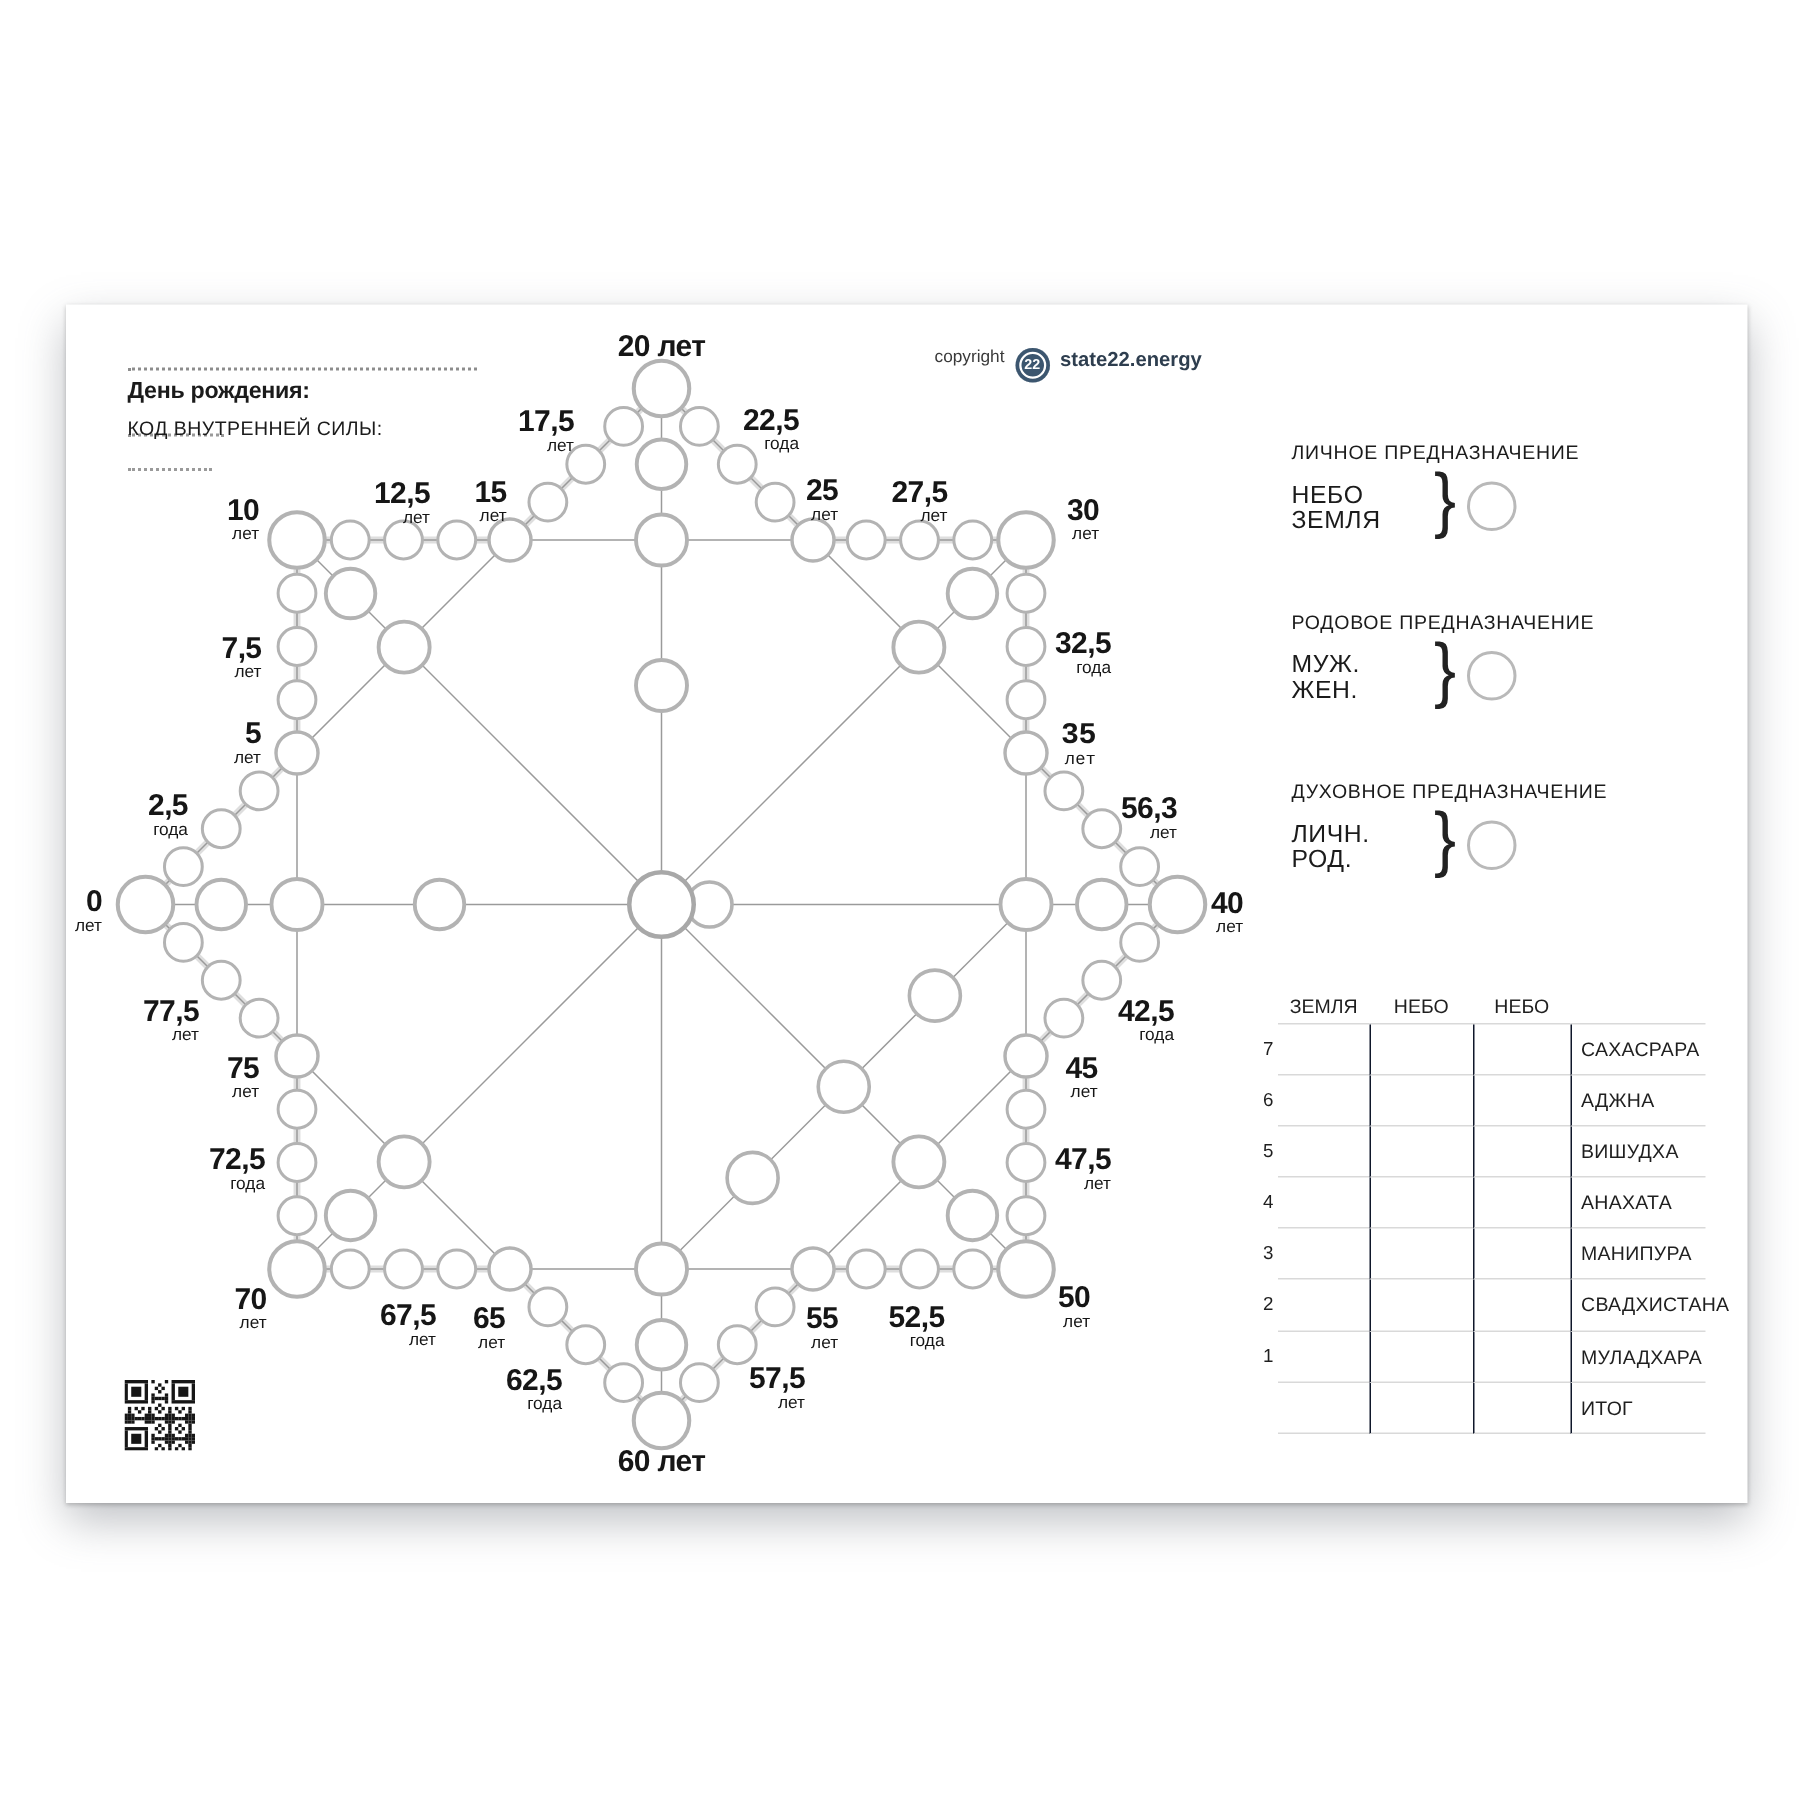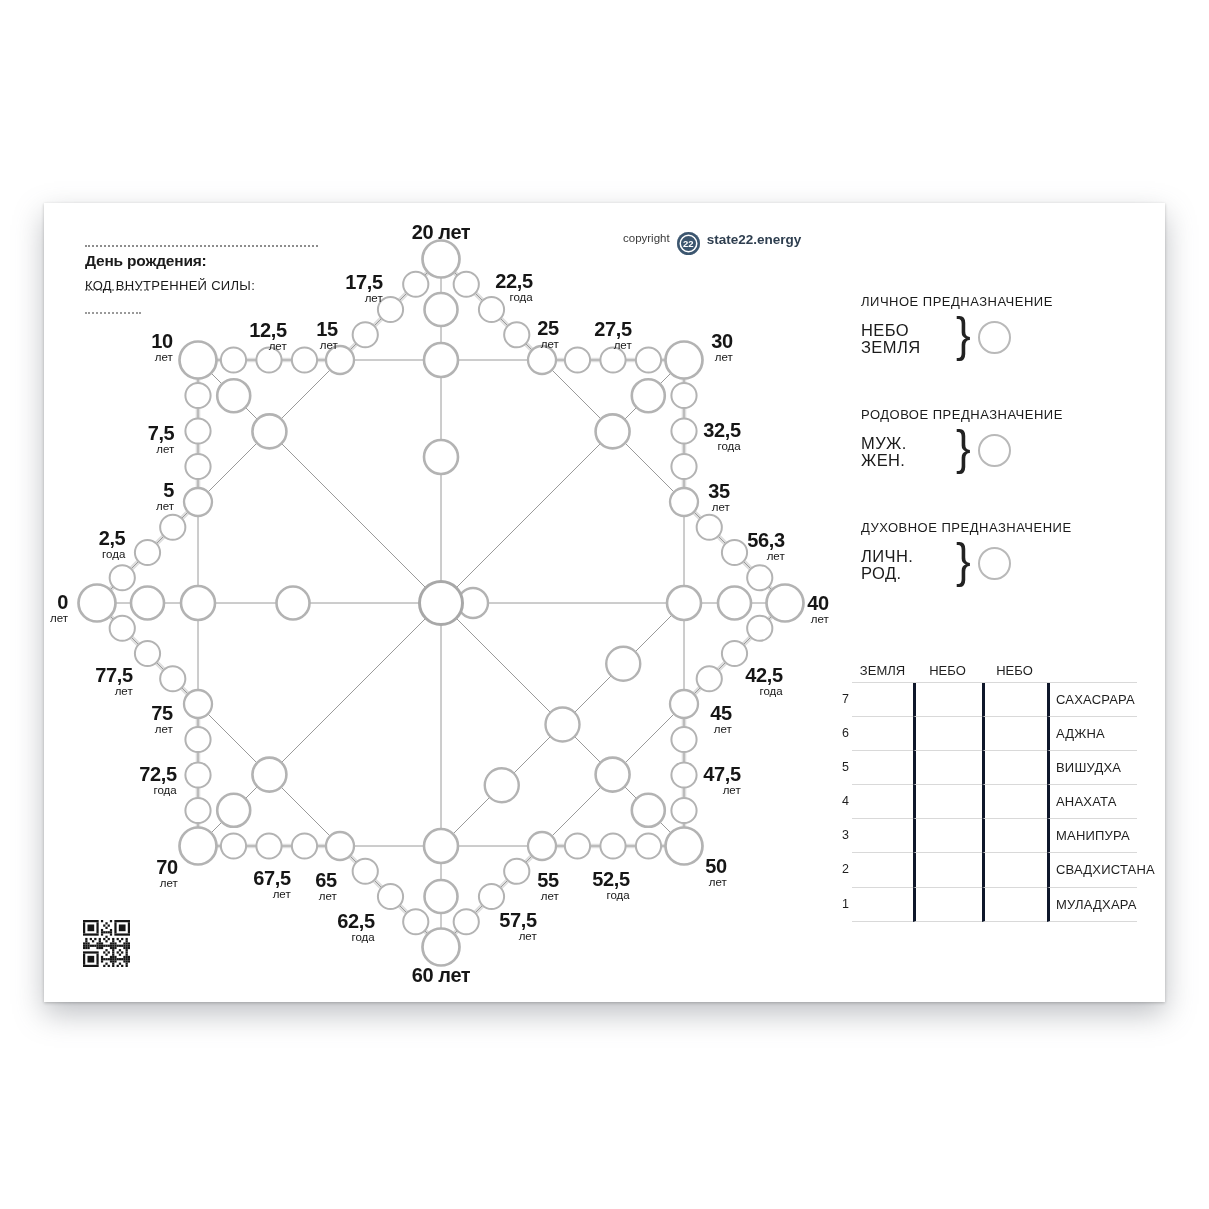--- a/index.html
+++ b/index.html
@@ -43,21 +43,21 @@
   .ptitle{font-size:13px;letter-spacing:0.5px;}
   .pnames{position:absolute;left:0;top:28px;font-size:16.5px;line-height:16.5px;letter-spacing:0.4px;}
   .pbrace{position:absolute;left:95px;top:15px;font-size:44px;line-height:50px;font-weight:normal;color:#222;transform:scaleY(1.1);}
   .pcircle{position:absolute;left:117px;top:27px;width:33px;height:33px;border:2.5px solid #b9b9b9;border-radius:50%;box-sizing:border-box;background:#fff;}
   
   #chakra-table{position:absolute;left:838px;top:660px;width:299px;font-size:13px;color:#1f1f1f;}
   .trow{display:grid;grid-template-columns:14px 61px 69px 65px 90px;height:34.1px;}
   .trow.head{height:23px;}
   .trow .cell{box-sizing:border-box;}
   .bb{border-bottom:1px solid #d9d9d9;}
-  .vl{border-left:3px solid #0f172a;}
+  .vl{border-left:1px solid #0f172a;}
   .hcell{text-align:center;line-height:22px;font-size:13px;}
   .numcell{text-align:right;padding-right:3px;line-height:33px;font-size:12.5px;}
   .lblcell{padding-left:6px;line-height:33px;font-size:13px;letter-spacing:0.2px;}
   
   #qr{position:absolute;left:83px;top:920px;}
 </style>
 </head>
 <body>
 
 <div id="card"></div>
@@ -208,21 +208,21 @@
       <div class="unit">лет</div>
     </div>
     <div class="agelabel" style="left: 722px; top: 347px;">
       <div class="num">30</div>
       <div class="unit">лет</div>
     </div>
     <div class="agelabel" style="left: 722px; top: 436px;">
       <div class="num">32,5</div>
       <div class="unit">года</div>
     </div>
-    <div class="agelabel" style="left: 719px; top: 497px;">
+    <div class="agelabel" style="left: 719px; top: 497px; font-family: Liberation Mono, monospace;">
       <div class="num">35</div>
       <div class="unit">лет</div>
     </div>
     <div class="agelabel" style="left: 766px; top: 546px;">
       <div class="num">56,3</div>
       <div class="unit">лет</div>
     </div>
     <div class="agelabel" style="left: 818px; top: 609px;">
       <div class="num">40</div>
       <div class="unit">лет</div>
@@ -381,20 +381,27 @@
       <div class="cell bb vl"></div>
       <div class="cell bb vl"></div>
       <div class="cell bb vl lblcell">СВАДХИСТАНА</div>
     </div>
     <div class="trow">
       <div class="cell numcell">1</div>
       <div class="cell bb"></div>
       <div class="cell bb vl"></div>
       <div class="cell bb vl"></div>
       <div class="cell bb vl lblcell">МУЛАДХАРА</div>
+    </div>
+    <div class="trow">
+      <div class="cell numcell"></div>
+      <div class="cell bb"></div>
+      <div class="cell bb vl"></div>
+      <div class="cell bb vl"></div>
+      <div class="cell bb vl lblcell">ИТОГ</div>
     </div>
   </div>
 
 <svg id="qr" width="47" height="47" viewBox="0 0 47 47">
     <rect x="0" y="0" width="15.680000000000001" height="2.24" fill="#161616"></rect>
     <rect x="0" y="13.440000000000001" width="15.680000000000001" height="2.24" fill="#161616"></rect>
     <rect x="0" y="2.24" width="2.24" height="11.200000000000001" fill="#161616"></rect>
     <rect x="13.440000000000001" y="2.24" width="2.24" height="11.200000000000001" fill="#161616"></rect>
     <rect x="4.48" y="4.48" width="6.720000000000001" height="6.720000000000001" fill="#161616"></rect>
     <rect x="31.360000000000003" y="0" width="15.680000000000001" height="2.24" fill="#161616"></rect>

